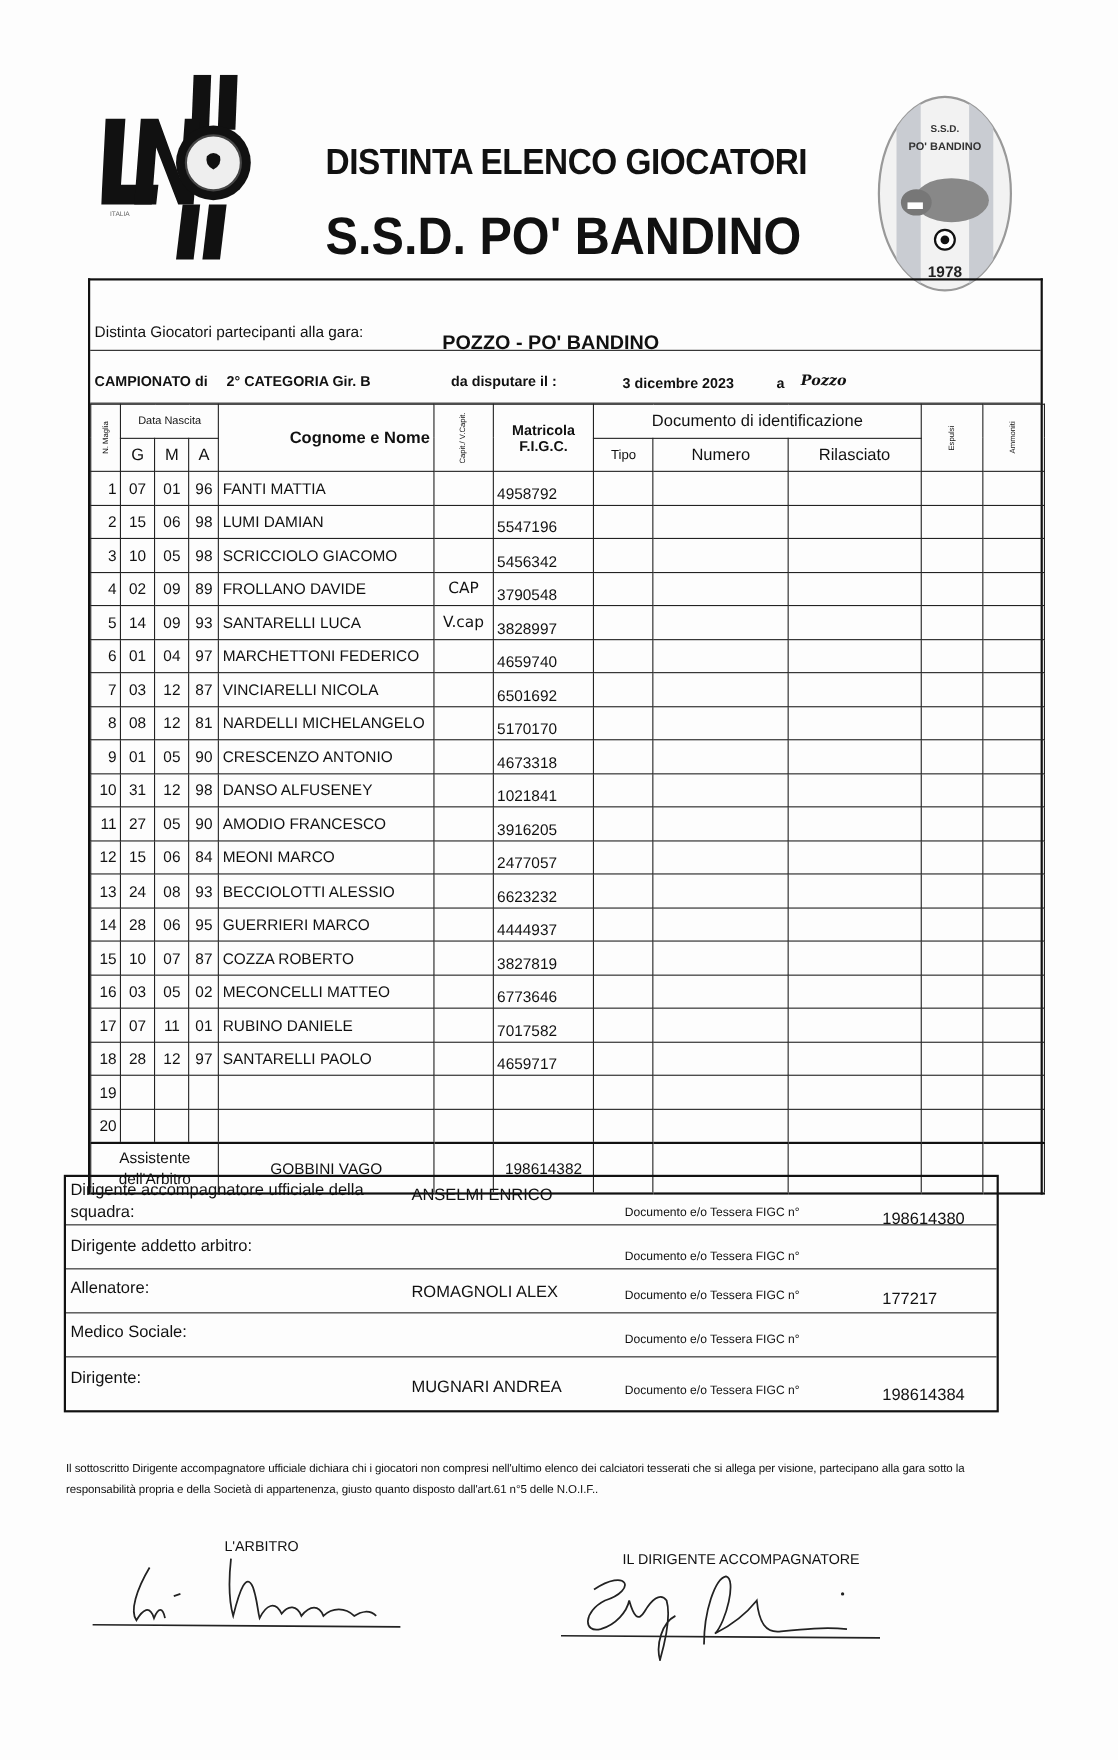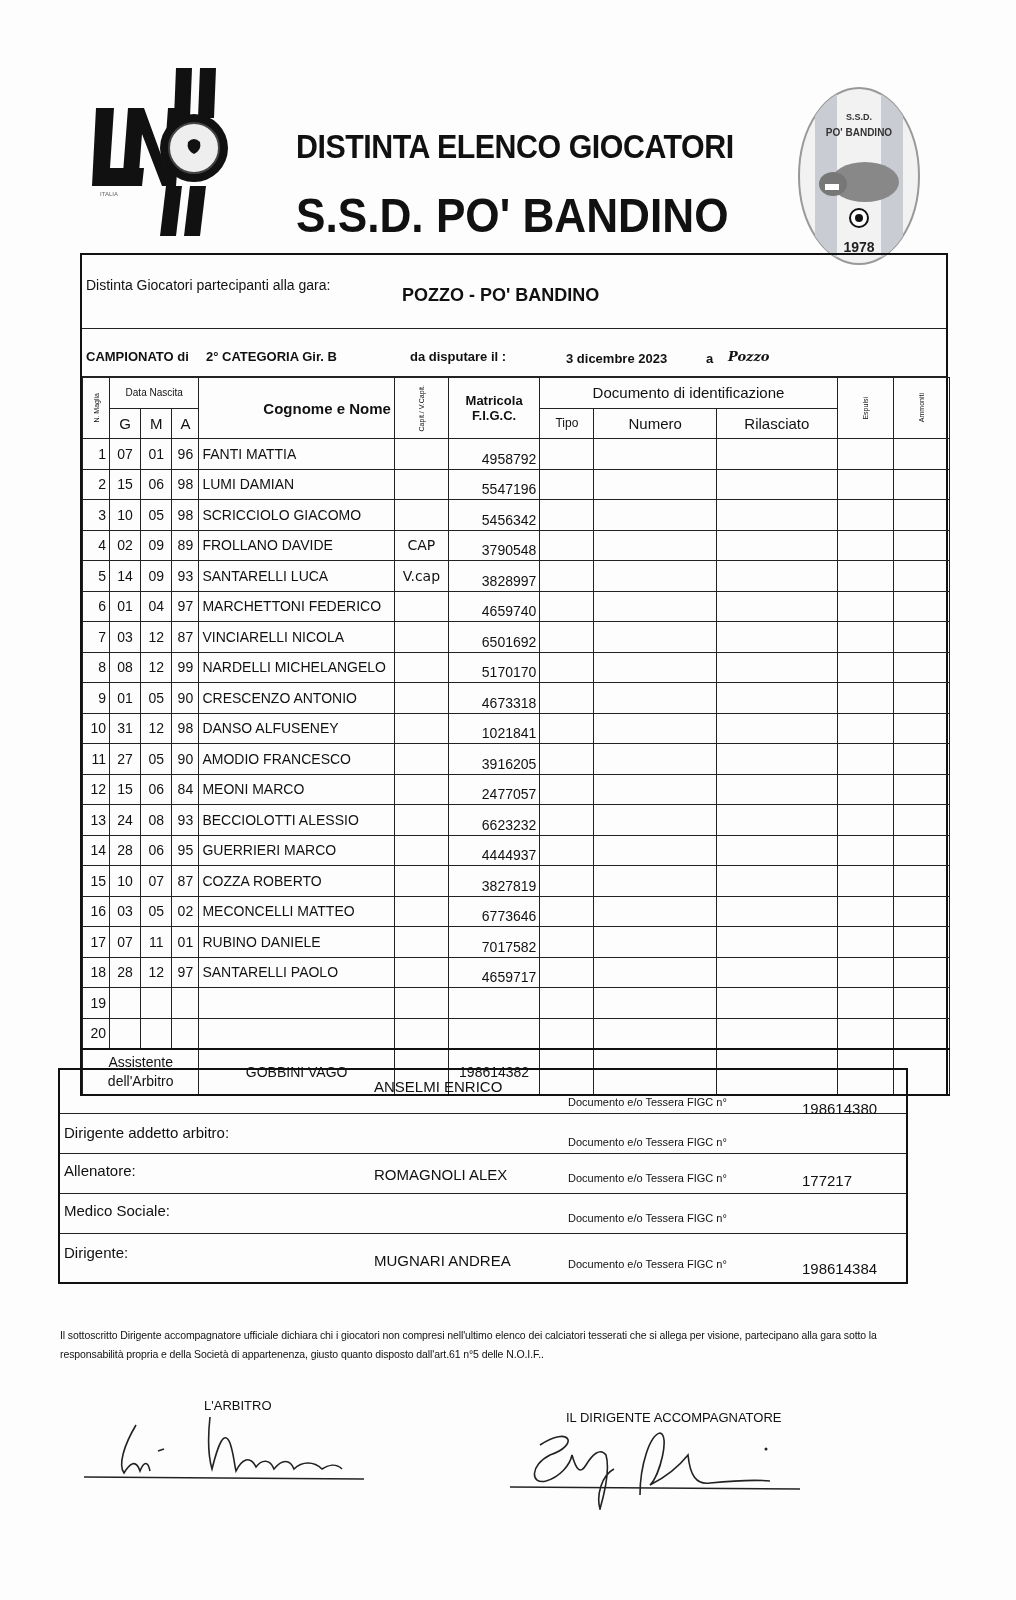--- a/index.html
+++ b/index.html
@@ -8,35 +8,35 @@
     .page { position: absolute; left: 0; top: 0; width: 1016px; height: 1600px; background: #fdfdfd; }
 
     
     .lnd-logo { position: absolute; left: 92px; top: 68px; width: 140px; height: 170px; }
     .title-1 { position: absolute; left: 296px; top: 128px; font-size: 33px; font-weight: bold; letter-spacing: -0.5px; transform: scaleX(0.92); transform-origin: left; }
     .title-2 { position: absolute; left: 296px; top: 188px; font-size: 48px; font-weight: bold; letter-spacing: 0px; transform: scaleX(0.92); transform-origin: left; }
     .club-logo { position: absolute; left: 795px; top: 84px; width: 128px; height: 184px; }
 
     
     .sheet { position: absolute; left: 80px; top: 253px; width: 868px; border: 2px solid #111; border-bottom: none; }
-    .row-gara { height: 74px; border-bottom: 1.5px solid #222; position: relative; }
+    .row-gara { height: 48px; border-bottom: 1.5px solid #222; position: relative; margin-top: 16px; }
     .row-gara .lbl { position: absolute; left: 4px; top: 22px; font-size: 14px; }
     .row-gara .val { position: absolute; left: 320px; top: 30px; font-size: 18px; font-weight: bold; }
     .row-camp { height: 48px; border-bottom: 1.5px solid #222; position: relative; font-size: 13px; }
     .row-camp span { position: absolute; top: 20px; font-weight: bold; }
 
     table.players { border-collapse: collapse; width: 868px; table-layout: fixed; font-size: 14px; }
     table.players td, table.players th { border: 1px solid #222; height: 30.5px; padding: 0 3px; font-weight: normal; }
     table.players th { font-size: 13px; }
     .hdr-small { font-size: 8px; }
     .vtext { writing-mode: vertical-rl; transform: rotate(180deg); font-size: 7px; margin: 0 auto; }
     .num { text-align: right; }
     .ctr { text-align: center; }
     .name { text-align: left; }
-    .mat { text-align: right; vertical-align: bottom; padding-bottom: 2px !important; }
+    .mat { text-align: left; vertical-align: bottom; padding-bottom: 2px !important; }
     .bold-hdr { font-weight: bold !important; font-size: 15px !important; text-align: right; }
     .cap-hand { font-family: "DejaVu Sans", sans-serif; font-size: 14px; }
 
     .assist-row td { height: 46px !important; border-top: 2px solid #111 !important; border-bottom: 2px solid #111 !important; }
 
     
     .officials { position: absolute; left: 58px; top: 1068px; width: 850px; border: 2px solid #111; }
     .off-row { position: relative; border-bottom: 1.5px solid #222; font-size: 15px; }
     .off-row:last-child { border-bottom: none; text-align: right; }
     .off-row .role { position: absolute; left: 4px; }
@@ -249,21 +249,21 @@
             <td></td>
             <td></td>
             <td></td>
             <td></td>
             <td></td>
           </tr>
           <tr>
             <td class="num">8</td>
             <td class="ctr">08</td>
             <td class="ctr">12</td>
-            <td class="ctr">99</td>
+            <td class="ctr">81</td>
             <td class="name">NARDELLI MICHELANGELO</td>
             <td class="ctr cap-hand"></td>
             <td class="mat">5170170</td>
             <td></td>
             <td></td>
             <td></td>
             <td></td>
             <td></td>
           </tr>
           <tr>
@@ -449,20 +449,24 @@
             <td></td>
           <td></td>
             <td></td>
         </tr>
       </tbody>
     </table>
   </div>
 
   <div class="officials">
     <div class="off-row" style="height:44px">
+      <span class="role" style="top:2px;line-height:20px">
+        <div>Dirigente accompagnatore ufficiale della</div>
+          <div>squadra:</div>
+      </span>
       <span class="person" style="top:8px">ANSELMI ENRICO</span>
       <span class="doclbl" style="top:26px">Documento e/o Tessera FIGC n°</span>
       <span class="docnum" style="top:30px">198614380</span>
     </div>
     <div class="off-row" style="height:40px">
       <span class="role" style="top:10px">Dirigente addetto arbitro:</span>
       <span class="doclbl" style="top:22px">Documento e/o Tessera FIGC n°</span>
     </div>
     <div class="off-row" style="height:40px">
       <span class="role" style="top:8px">Allenatore:</span>

